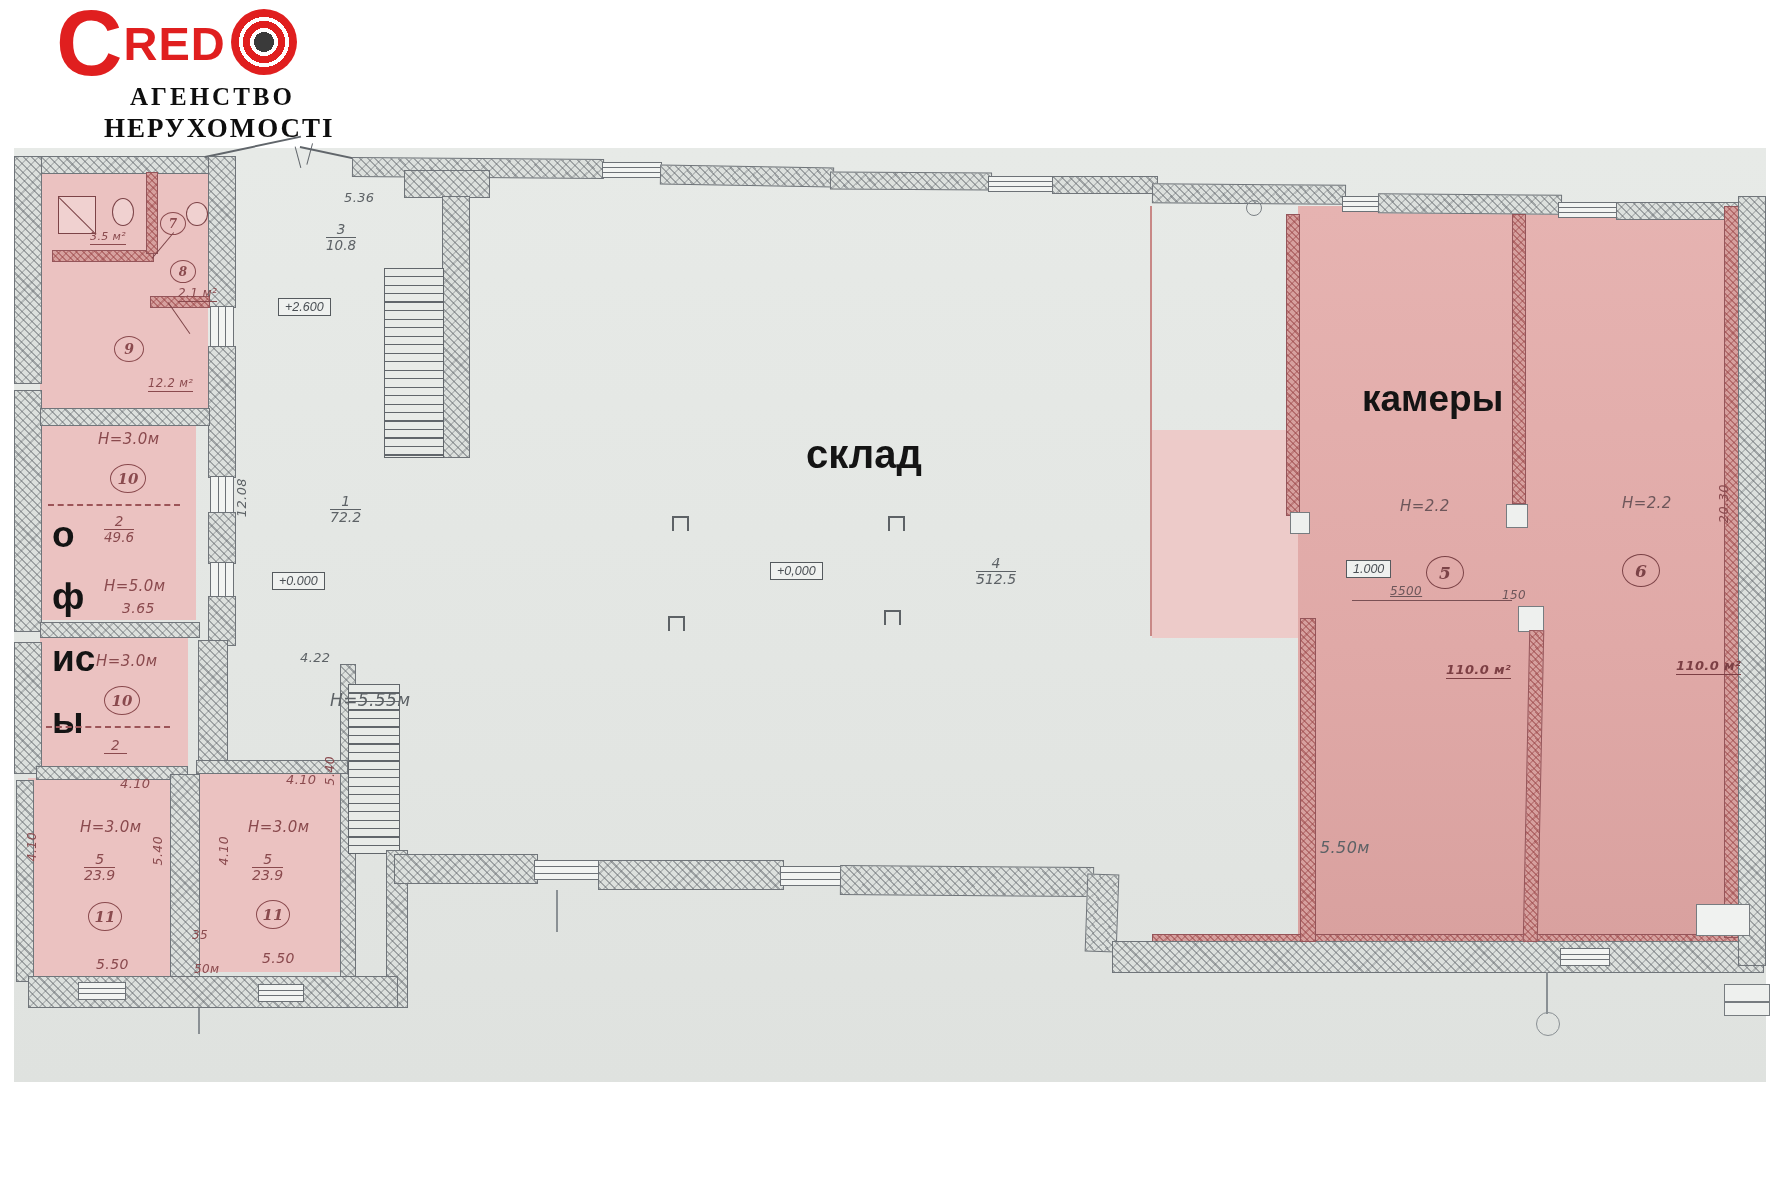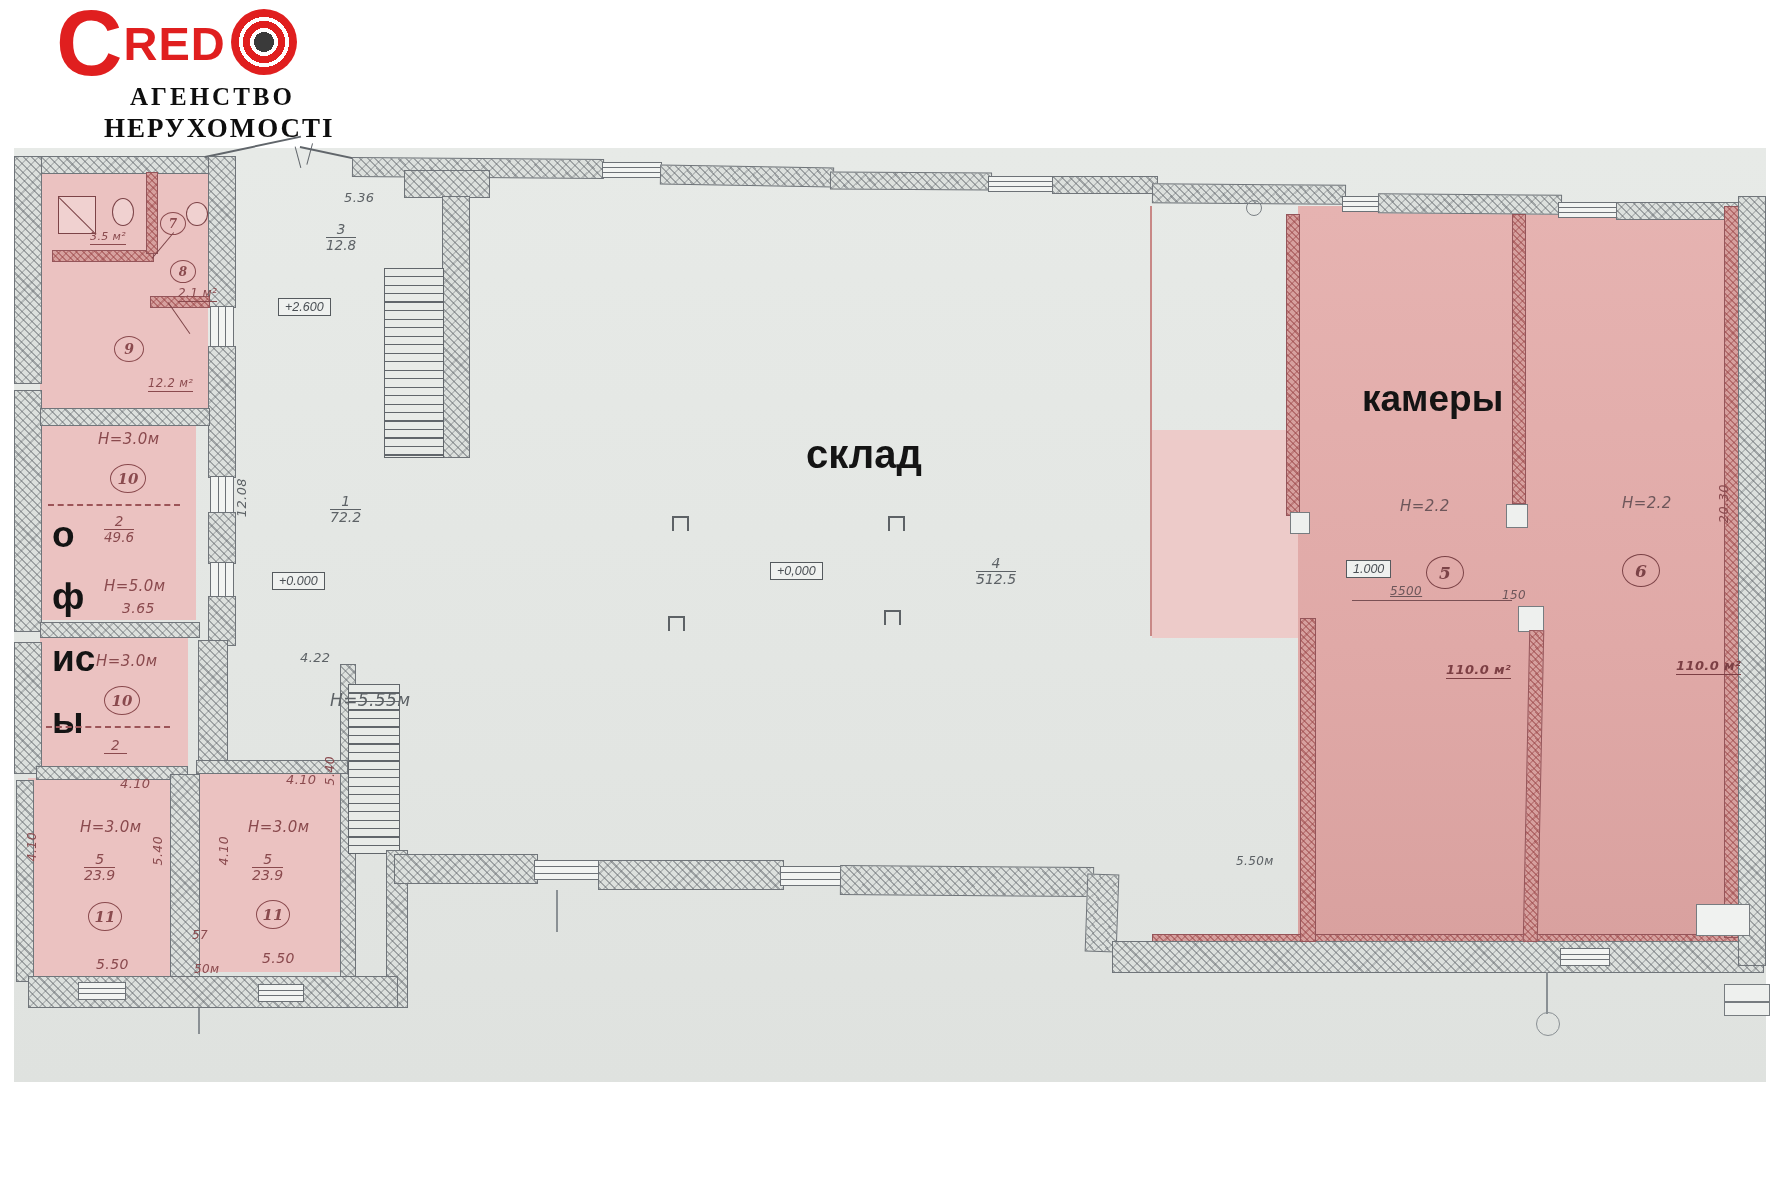--- a/index.html
+++ b/index.html
@@ -213,38 +213,38 @@
   <span class="t rt" style="left:80px;top:818px;font-size:15px;">Н=3.0м</span>
   <div class="fr rt" style="left:84px;top:852px;font-size:14px;">
     <b>5</b>
     <i>23.9</i>
   </div>
   <div class="circ rt" style="left:88px;top:902px;width:32px;height:27px;font-size:15px;">11</div>
   <span class="t rt" style="left:96px;top:956px;font-size:14px;">5.50</span>
   <span class="t rt vt" style="left:24px;top:832px;font-size:12.5px;">4.10</span>
   <span class="t rt vt" style="left:150px;top:836px;font-size:12.5px;">5.40</span>
 
-  <span class="t rt" style="left:192px;top:928px;font-size:12px;">57</span>
+  <span class="t rt" style="left:192px;top:928px;font-size:12px;">35</span>
   <span class="t rt" style="left:194px;top:962px;font-size:12px;">50м</span>
 
   <span class="t rt" style="left:286px;top:772px;font-size:13px;">4.10</span>
   <span class="t rt" style="left:248px;top:818px;font-size:15px;">Н=3.0м</span>
   <div class="fr rt" style="left:252px;top:852px;font-size:14px;">
     <b>5</b>
     <i>23.9</i>
   </div>
   <div class="circ rt" style="left:256px;top:900px;width:32px;height:27px;font-size:15px;">11</div>
   <span class="t rt" style="left:262px;top:950px;font-size:14px;">5.50</span>
   <span class="t rt vt" style="left:216px;top:836px;font-size:12.5px;">4.10</span>
   <span class="t rt vt" style="left:322px;top:756px;font-size:12.5px;">5.40</span>
 
   <span class="t" style="left:344px;top:190px;font-size:13px;">5.36</span>
   <div class="fr" style="left:326px;top:222px;font-size:13.5px;color:#5d6266;">
     <b>3</b>
-    <i>12.8</i>
+    <i>10.8</i>
   </div>
   <div class="lvl" style="left:278px;top:298px;">+2.600</div>
   <div class="fr" style="left:330px;top:494px;font-size:14px;color:#5d6266;">
     <b>1</b>
     <i>72.2</i>
   </div>
   <span class="t vt" style="left:234px;top:478px;font-size:13px;">12.08</span>
   <div class="lvl" style="left:272px;top:572px;">+0.000</div>
   <span class="t" style="left:300px;top:650px;font-size:13px;">4.22</span>
   <span class="t" style="left:330px;top:690px;font-size:17px;">Н=5.55м</span>
@@ -257,16 +257,16 @@
   <span class="t" style="left:1400px;top:497px;font-size:15px;color:#6d565a;">Н=2.2</span>
   <span class="t" style="left:1622px;top:494px;font-size:15px;color:#6d565a;">Н=2.2</span>
   <div class="circ" style="left:1426px;top:556px;width:36px;height:31px;font-size:17px;color:#7c4347;">5</div>
   <div class="circ" style="left:1622px;top:554px;width:36px;height:31px;font-size:17px;color:#7c4347;">6</div>
   <div class="lvl" style="left:1346px;top:560px;">1.000</div>
   <div class="grayline" style="left:1352px;top:600px;width:160px;height:1.4px;background:#7a5054;"></div>
   <span class="t" style="left:1390px;top:584px;font-size:12px;color:#6d565a;text-decoration:underline;">5500</span>
   <span class="t" style="left:1502px;top:588px;font-size:12px;color:#6d565a;">150</span>
   <span class="t ul" style="left:1446px;top:662px;font-size:13px;color:#7c3f44;font-weight:bold;">110.0 м²</span>
   <span class="t ul" style="left:1676px;top:658px;font-size:13px;color:#7c3f44;font-weight:bold;">110.0 м²</span>
-  <span class="t" style="left:1236px;top:838px;font-size:12px;margin-top:16px;">5.50м</span>
+  <span class="t" style="left:1320px;top:838px;font-size:16px;">5.50м</span>
   <span class="t vt" style="left:1716px;top:484px;font-size:13px;color:#8a4a4e;">20.30</span>
 
 </div>
 
 </body></html>

